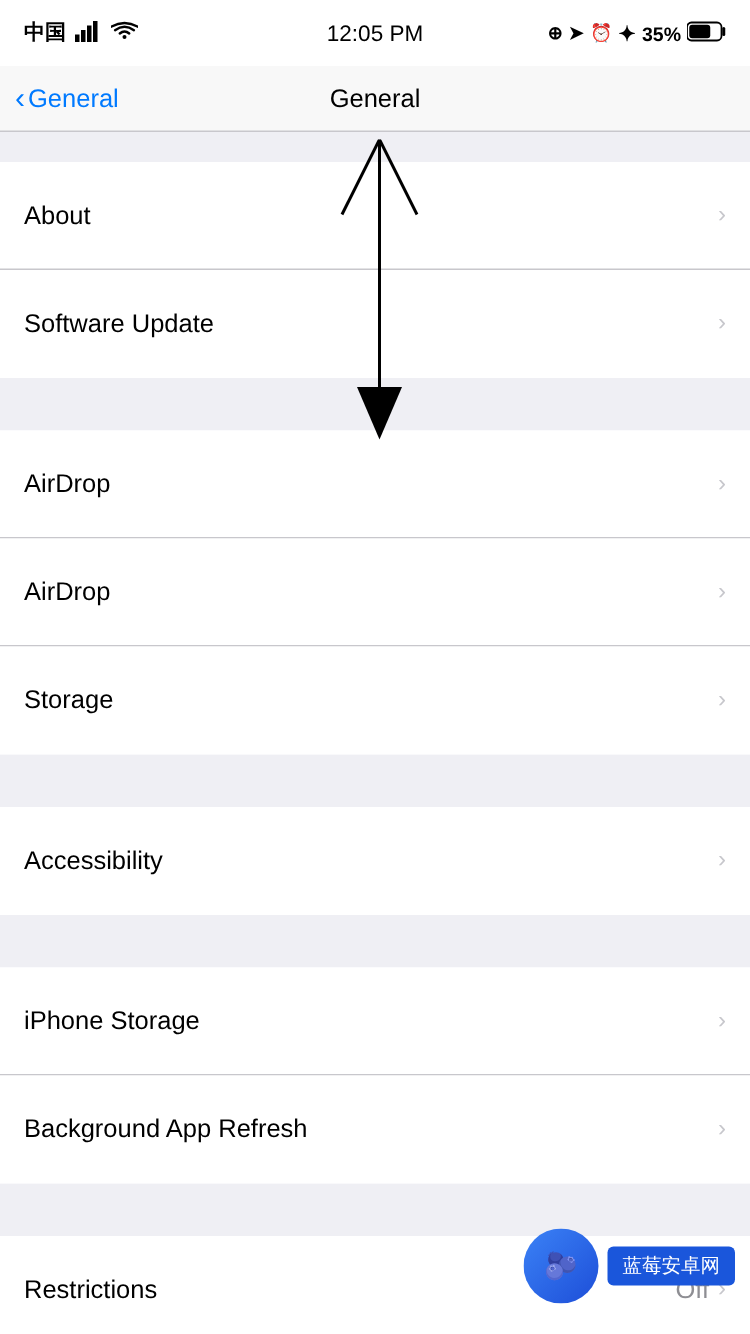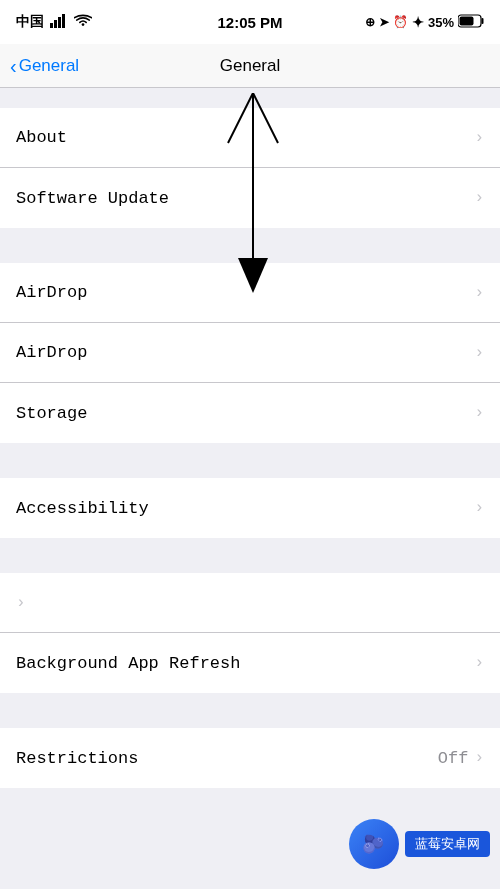--- a/index.html
+++ b/index.html
@@ -29,21 +29,21 @@
       font-weight: 600;
     }
     .status-left {
       display: flex;
       align-items: center;
       gap: 6px;
       font-size: 14px;
     }
     .status-center {
       font-size: 15px;
-      font-weight: 700;
+      font-weight: 400;
       position: absolute;
       left: 50%;
       transform: translateX(-50%);
     }
     .status-right {
       display: flex;
       align-items: center;
       gap: 4px;
       font-size: 13px;
     }
@@ -91,25 +91,24 @@
     
     .table-section {
       background-color: #fff;
     }
     .table-row {
       background-color: #fff;
       display: flex;
       align-items: center;
       justify-content: space-between;
       padding: 0 16px;
-      height: 60px;
+      height: 72px;
       border-bottom: 1px solid #c8c7cc;
       cursor: pointer;
       position: relative;
-      font-family: Liberation Mono, monospace;
     }
     .table-row:last-child {
       border-bottom: none;
     }
     .table-row-label {
       font-size: 17px;
       color: #000;
     }
     .table-row-right {
       display: flex;
@@ -258,20 +257,21 @@
     <span class="table-row-label">Accessibility</span>
     <div class="table-row-right">
       <span class="chevron-right">›</span>
     </div>
   </div>
 </div>
 
 <div class="section-spacer"></div>
 <div class="table-section">
   <div class="table-row">
+    <span class="table-row-label">iPhone Storage</span>
     <div class="table-row-right">
       <span class="chevron-right">›</span>
     </div>
   </div>
   <div class="table-row">
     <span class="table-row-label">Background App Refresh</span>
     <div class="table-row-right">
       <span class="chevron-right">›</span>
     </div>
   </div>

